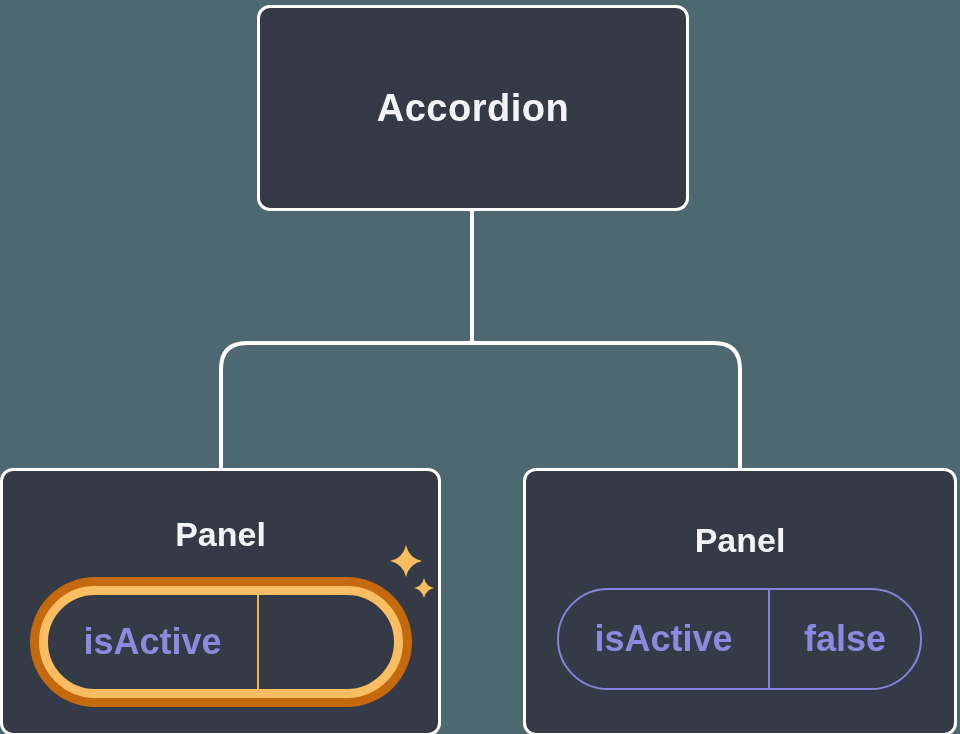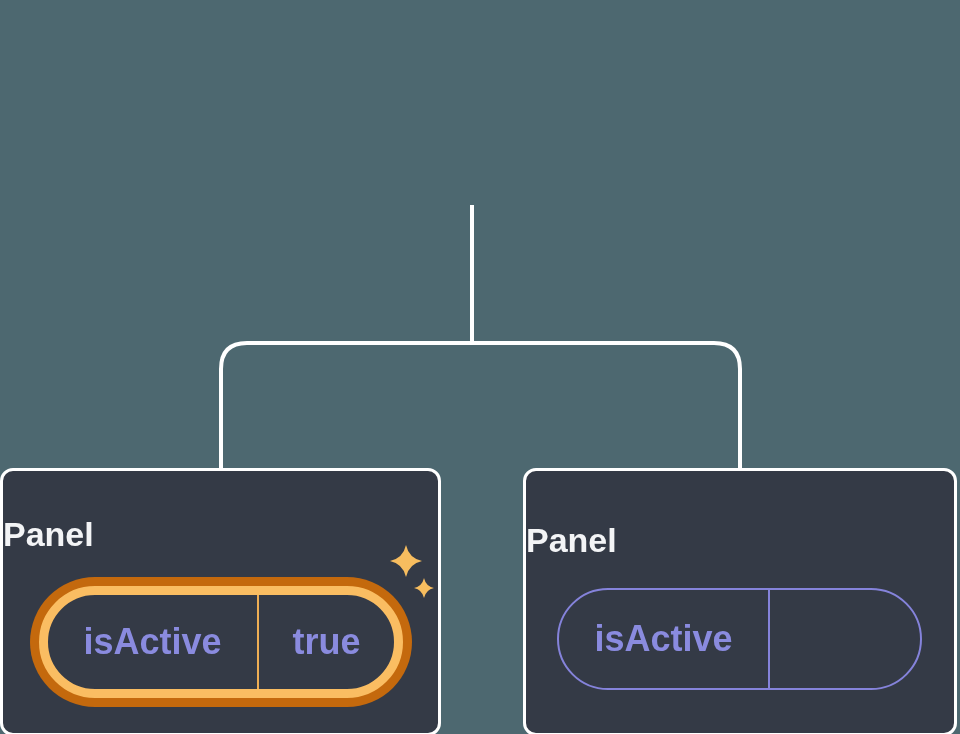--- a/index.html
+++ b/index.html
@@ -22,21 +22,21 @@
     left: 257px; top: 5px; width: 432px; height: 206px;
     display: flex; align-items: center; justify-content: center;
   }
   .node-label {
     color: #F3F4F6; font-size: 38px; font-weight: 600; letter-spacing: 0.5px;
   }
   .node-panel-left  { left: 0px;   top: 468px; width: 441px; height: 268px; }
   .node-panel-right { left: 523px; top: 468px; width: 434px; height: 268px; }
 
   .panel-title {
-    position: absolute; left: 0; width: 100%; text-align: left;
+    position: absolute; left: 0; width: 100%; text-align: center;
     color: #F3F4F6; font-size: 34px; font-weight: 600;
   }
   .node-panel-left  .panel-title { top: 44px; }
   .node-panel-right .panel-title { top: 50px; }
 
   
   .pill-active {
     position: absolute; left: 36px; top: 115px; width: 364px; height: 112px;
     box-sizing: border-box;
     background: #343A46;
@@ -69,38 +69,41 @@
 </head>
 <body>
 
 <div class="canvas">
 
   <svg class="connector" width="960" height="734" viewBox="0 0 960 734">
     <path d="M472 205 L472 344" stroke="#FFFFFF" stroke-width="4" fill="none"></path>
     <path d="M221 470 L221 369 Q221 343 247 343 L714 343 Q740 343 740 369 L740 470" stroke="#FFFFFF" stroke-width="4" fill="none"></path>
   </svg>
 
+  <div class="node node-accordion">
+    <span class="node-label">Accordion</span>
+  </div>
 
   <div class="node node-panel-left">
     <div class="panel-title">Panel</div>
 
     <div class="pill-active">
       <span class="pill-cell cell-name">isActive</span>
       <div class="pill-divider-amber"></div>
-      <span class="pill-cell cell-value cell-value-bold">true</span>
     </div>
 
     <svg class="sparkles" width="64" height="64" viewBox="0 0 64 64">
       <path d="M29 6 Q31.9 19.1 45 22 Q31.9 24.9 29 38 Q26.1 24.9 13 22 Q26.1 19.1 29 6 Z" fill="#F7BD5F"></path>
       <path d="M47 39 Q48.8 47.2 57 49 Q48.8 50.8 47 59 Q45.2 50.8 37 49 Q45.2 47.2 47 39 Z" fill="#F7BD5F"></path>
     </svg>
   </div>
 
   <div class="node node-panel-right">
     <div class="panel-title">Panel</div>
 
     <div class="pill-inactive">
       <span class="pill-cell cell-name">isActive</span>
       <div class="pill-divider-purple"></div>
+      <span class="pill-cell cell-value">false</span>
     </div>
   </div>
 
 </div>
 
 </body></html>

